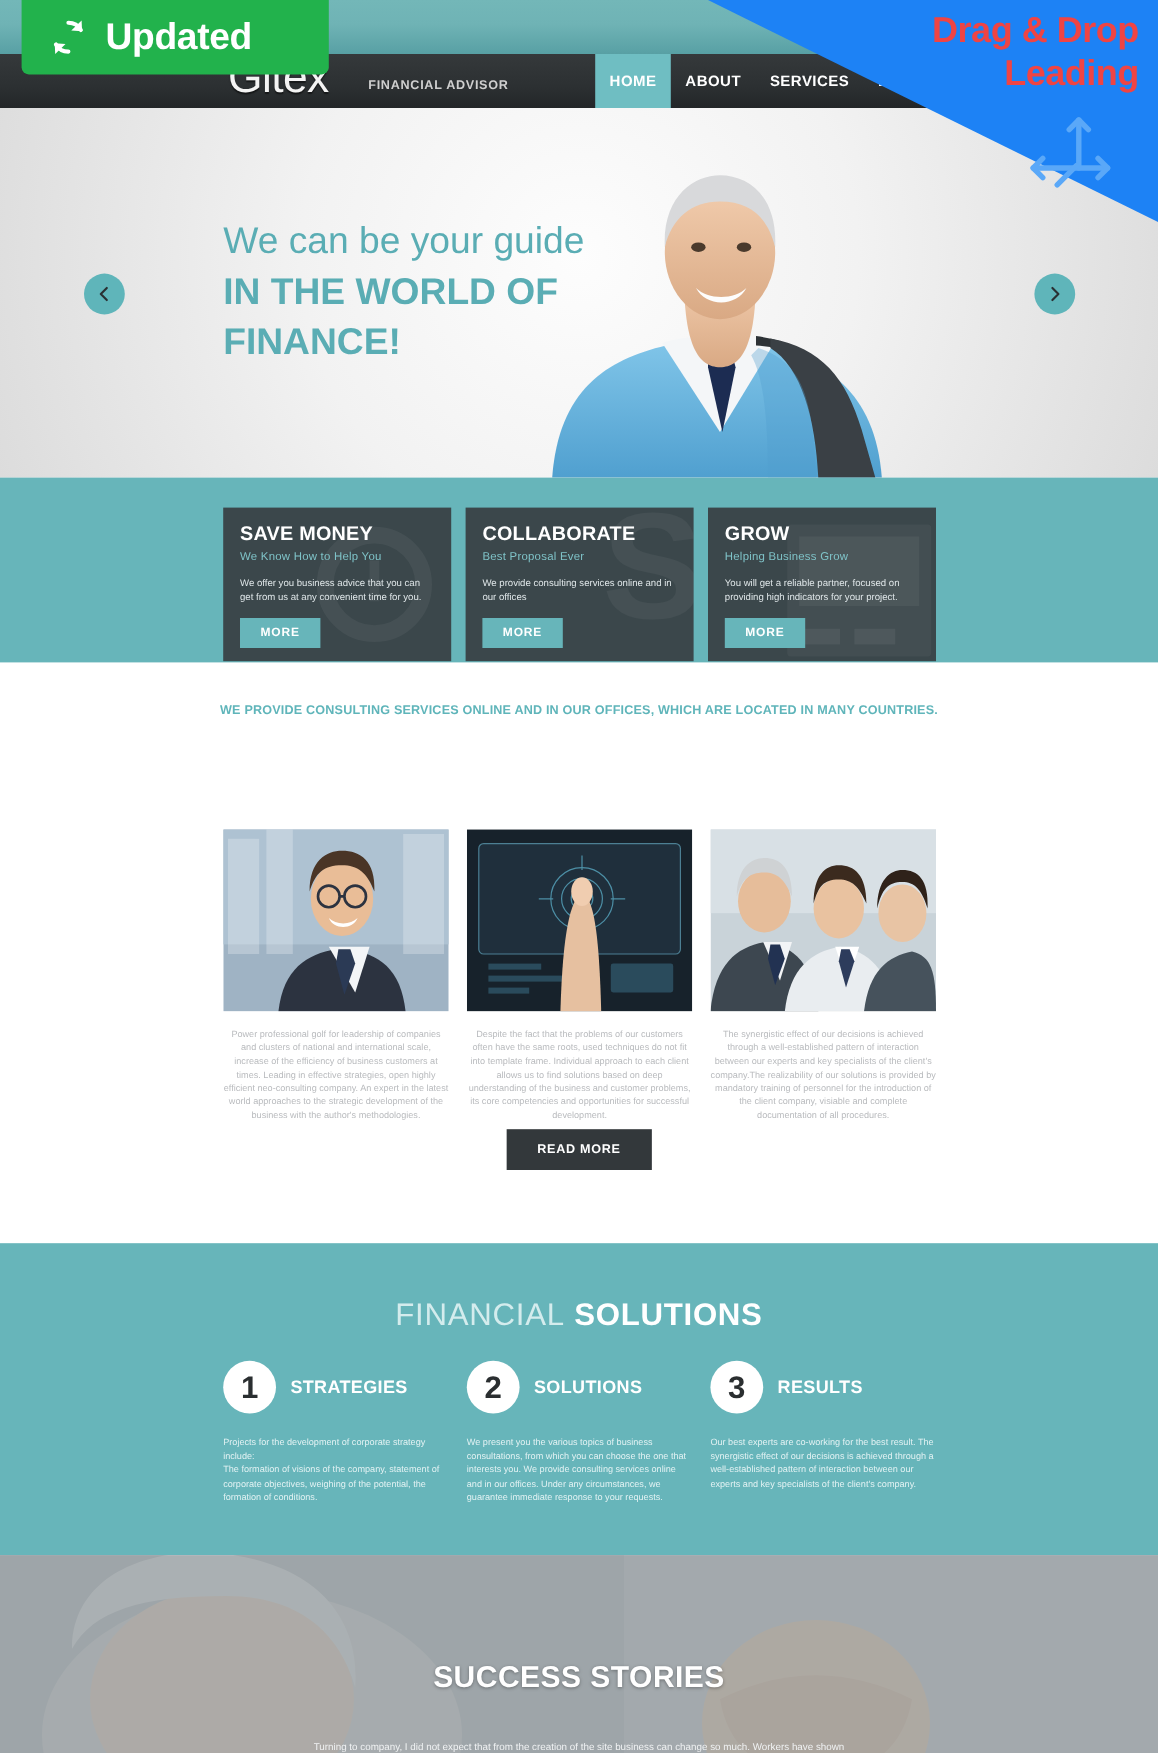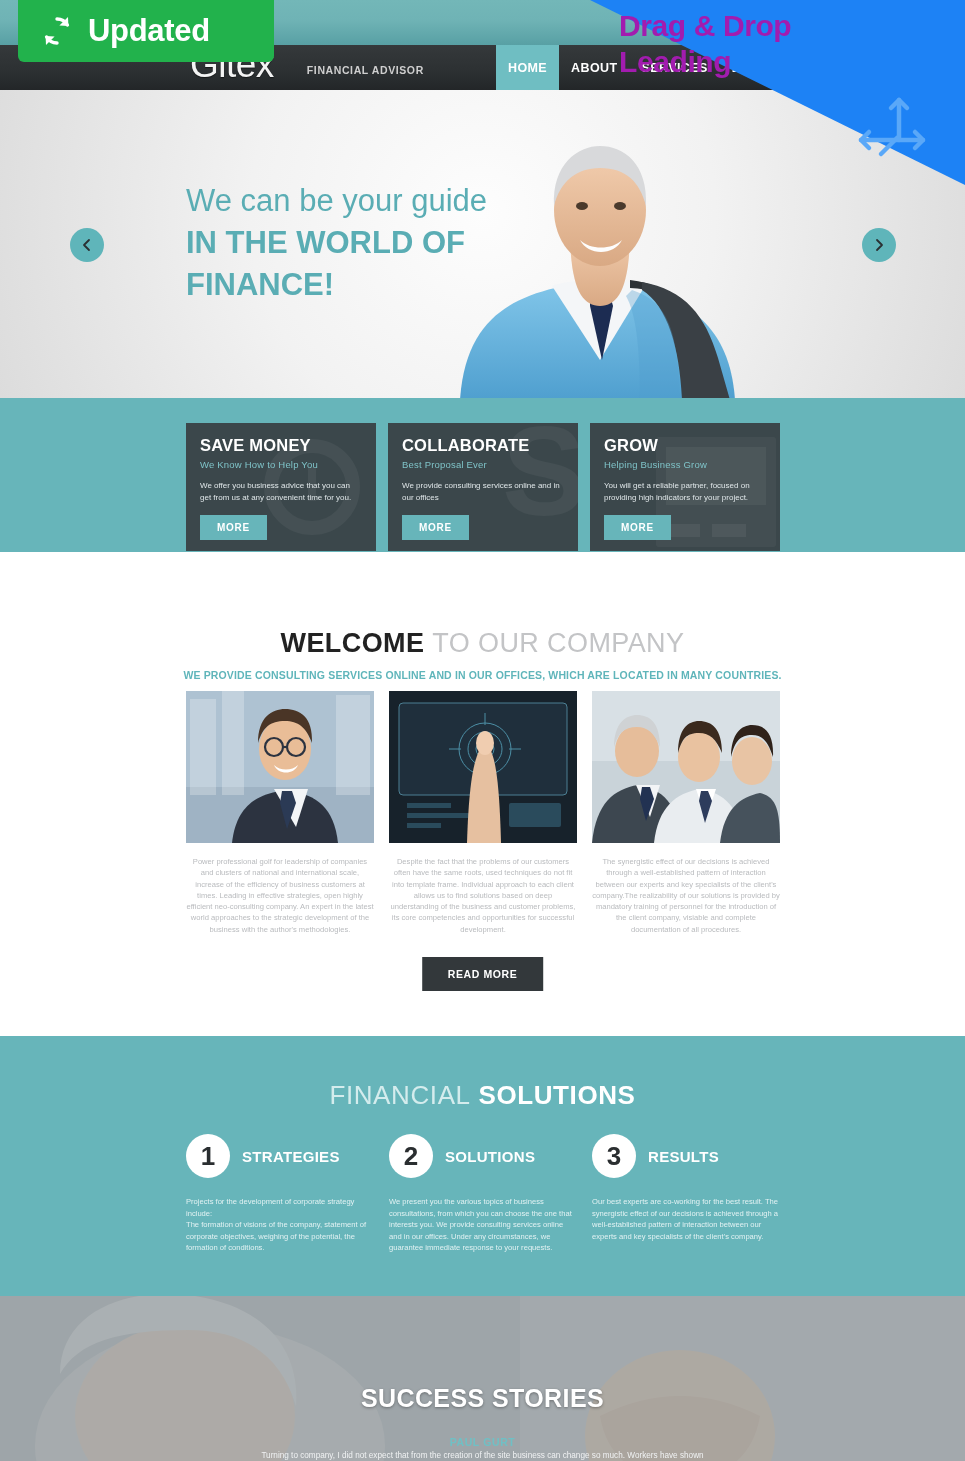--- a/index.html
+++ b/index.html
@@ -64,21 +64,21 @@
   
   .ribbon {
     position: absolute; right: 0; top: 0; width: 375px; height: 185px; z-index: 21;
     overflow: hidden;
   }
   .ribbon .tri {
     position: absolute; right: 0; top: 0; width: 375px; height: 185px;
   }
   .ribbon-txt {
     position: absolute; right: 16px; top: 8px; width: 330px;
-    text-align: left; color: #a21caf; font-weight: 700;
+    text-align: right; color: #ef4444; font-weight: 700;
     font-size: 30px; line-height: 36px; letter-spacing: -.4px;
   }
   .ribbon-arrows { position: absolute; right: 28px; top: 96px; width: 86px; height: 72px; }
 
   
   .hero {
     position: absolute; top: 90px; left: 0; width: 965px; height: 308px;
     background: radial-gradient(circle at 50% 40%, #fdfdfd 0%, #f2f2f2 45%, #dcdcdc 100%);
     overflow: hidden;
   }
@@ -161,21 +161,21 @@
     color: #5fb5ba; letter-spacing: .15px;
   }
   .w-cols { position: absolute; top: 115px; left: 186px; width: 594px; display: flex; gap: 15px; }
   .w-col { width: 188px; }
   .w-img { width: 188px; height: 152px; overflow: hidden; position: relative; }
   .w-text {
     margin-top: 13px; font-size: 7.6px; line-height: 11.3px; color: #b9bbbe;
     text-align: center;
   }
   .read-more {
-    position: absolute; top: 381px; left: 50%; transform: translateX(-50%);
+    position: absolute; top: 365px; left: 50%; transform: translateX(-50%);
     background: #33383b; color: #fff; font-size: 10.5px; font-weight: 700;
     letter-spacing: .6px; padding: 11px 26px; cursor: pointer; border: none;
     font-family: "Liberation Sans", sans-serif;
   }
 
   
   .solutions {
     position: absolute; top: 1036px; left: 0; width: 965px; height: 260px;
     background: #67b5ba;
   }
@@ -305,24 +305,20 @@
       <div class="card-inner">
         <div class="card-title">GROW</div>
         <div class="card-sub">Helping Business Grow</div>
         <div class="card-desc">You will get a reliable partner, focused on providing high indicators for your project.</div>
         <div class="card-more">MORE</div>
       </div>
     </div>
   </div>
 
   <div class="welcome">
-    <div class="welcome-title">
-      <span class="b">WELCOME</span>
-      <span class="l">TO OUR COMPANY</span>
-    </div>
     <div class="welcome-sub">WE PROVIDE CONSULTING SERVICES ONLINE AND IN OUR OFFICES, WHICH ARE LOCATED IN MANY COUNTRIES.</div>
 
     <div class="w-cols">
       <div class="w-col">
         <div class="w-img">
           <svg viewBox="0 0 188 152" width="188" height="152">
             <rect width="188" height="152" fill="#9fb3c4"></rect>
             <rect x="0" y="0" width="188" height="96" fill="#aec2d2"></rect>
             <g fill="#ffffff" opacity=".25">
               <rect x="4" y="8" width="26" height="96"></rect>
@@ -434,21 +430,20 @@
       <ellipse cx="210" cy="150" rx="175" ry="120" fill="#cfcfcf"></ellipse>
       <ellipse cx="185" cy="120" rx="110" ry="92" fill="#e3ccba"></ellipse>
       <path d="M60 78 C60 14 130 -10 195 0 C270 12 300 58 296 110 C280 56 240 34 188 34 C118 34 78 46 60 78 Z" fill="#dddedf"></path>
       <ellipse cx="680" cy="140" rx="95" ry="86" fill="#e6c7ab"></ellipse>
       <path d="M600 120 q80 -40 160 0 q-10 60 -80 66 q-70 -6 -80 -66 Z" fill="#dcb899"></path>
       <rect x="0" y="0" width="965" height="165" fill="#8d9599" opacity=".42"></rect>
     </svg>
     <div class="stories-veil"></div>
     <div class="stories-title">SUCCESS STORIES</div>
   </div>
-  <div class="story-name">PAUL GURT</div>
   <div class="story-text">Turning to company, I did not expect that from the creation of the site business can change so much. Workers have shown</div>
 
   <div class="updated-badge">
     <svg class="refresh-ico" viewBox="0 0 34 34">
       <path d="M17 5 a12 12 0 0 1 10.4 6" fill="none" stroke="#fff" stroke-width="3.4" stroke-linecap="round"></path>
       <path d="M17 29 a12 12 0 0 1 -10.4 -6" fill="none" stroke="#fff" stroke-width="3.4" stroke-linecap="round"></path>
       <path d="M28 3 l0.4 9 l-9 -0.6 Z" fill="#fff"></path>
       <path d="M6 31 l-0.4 -9 l9 0.6 Z" fill="#fff"></path>
     </svg>
     <span class="txt">Updated</span>

